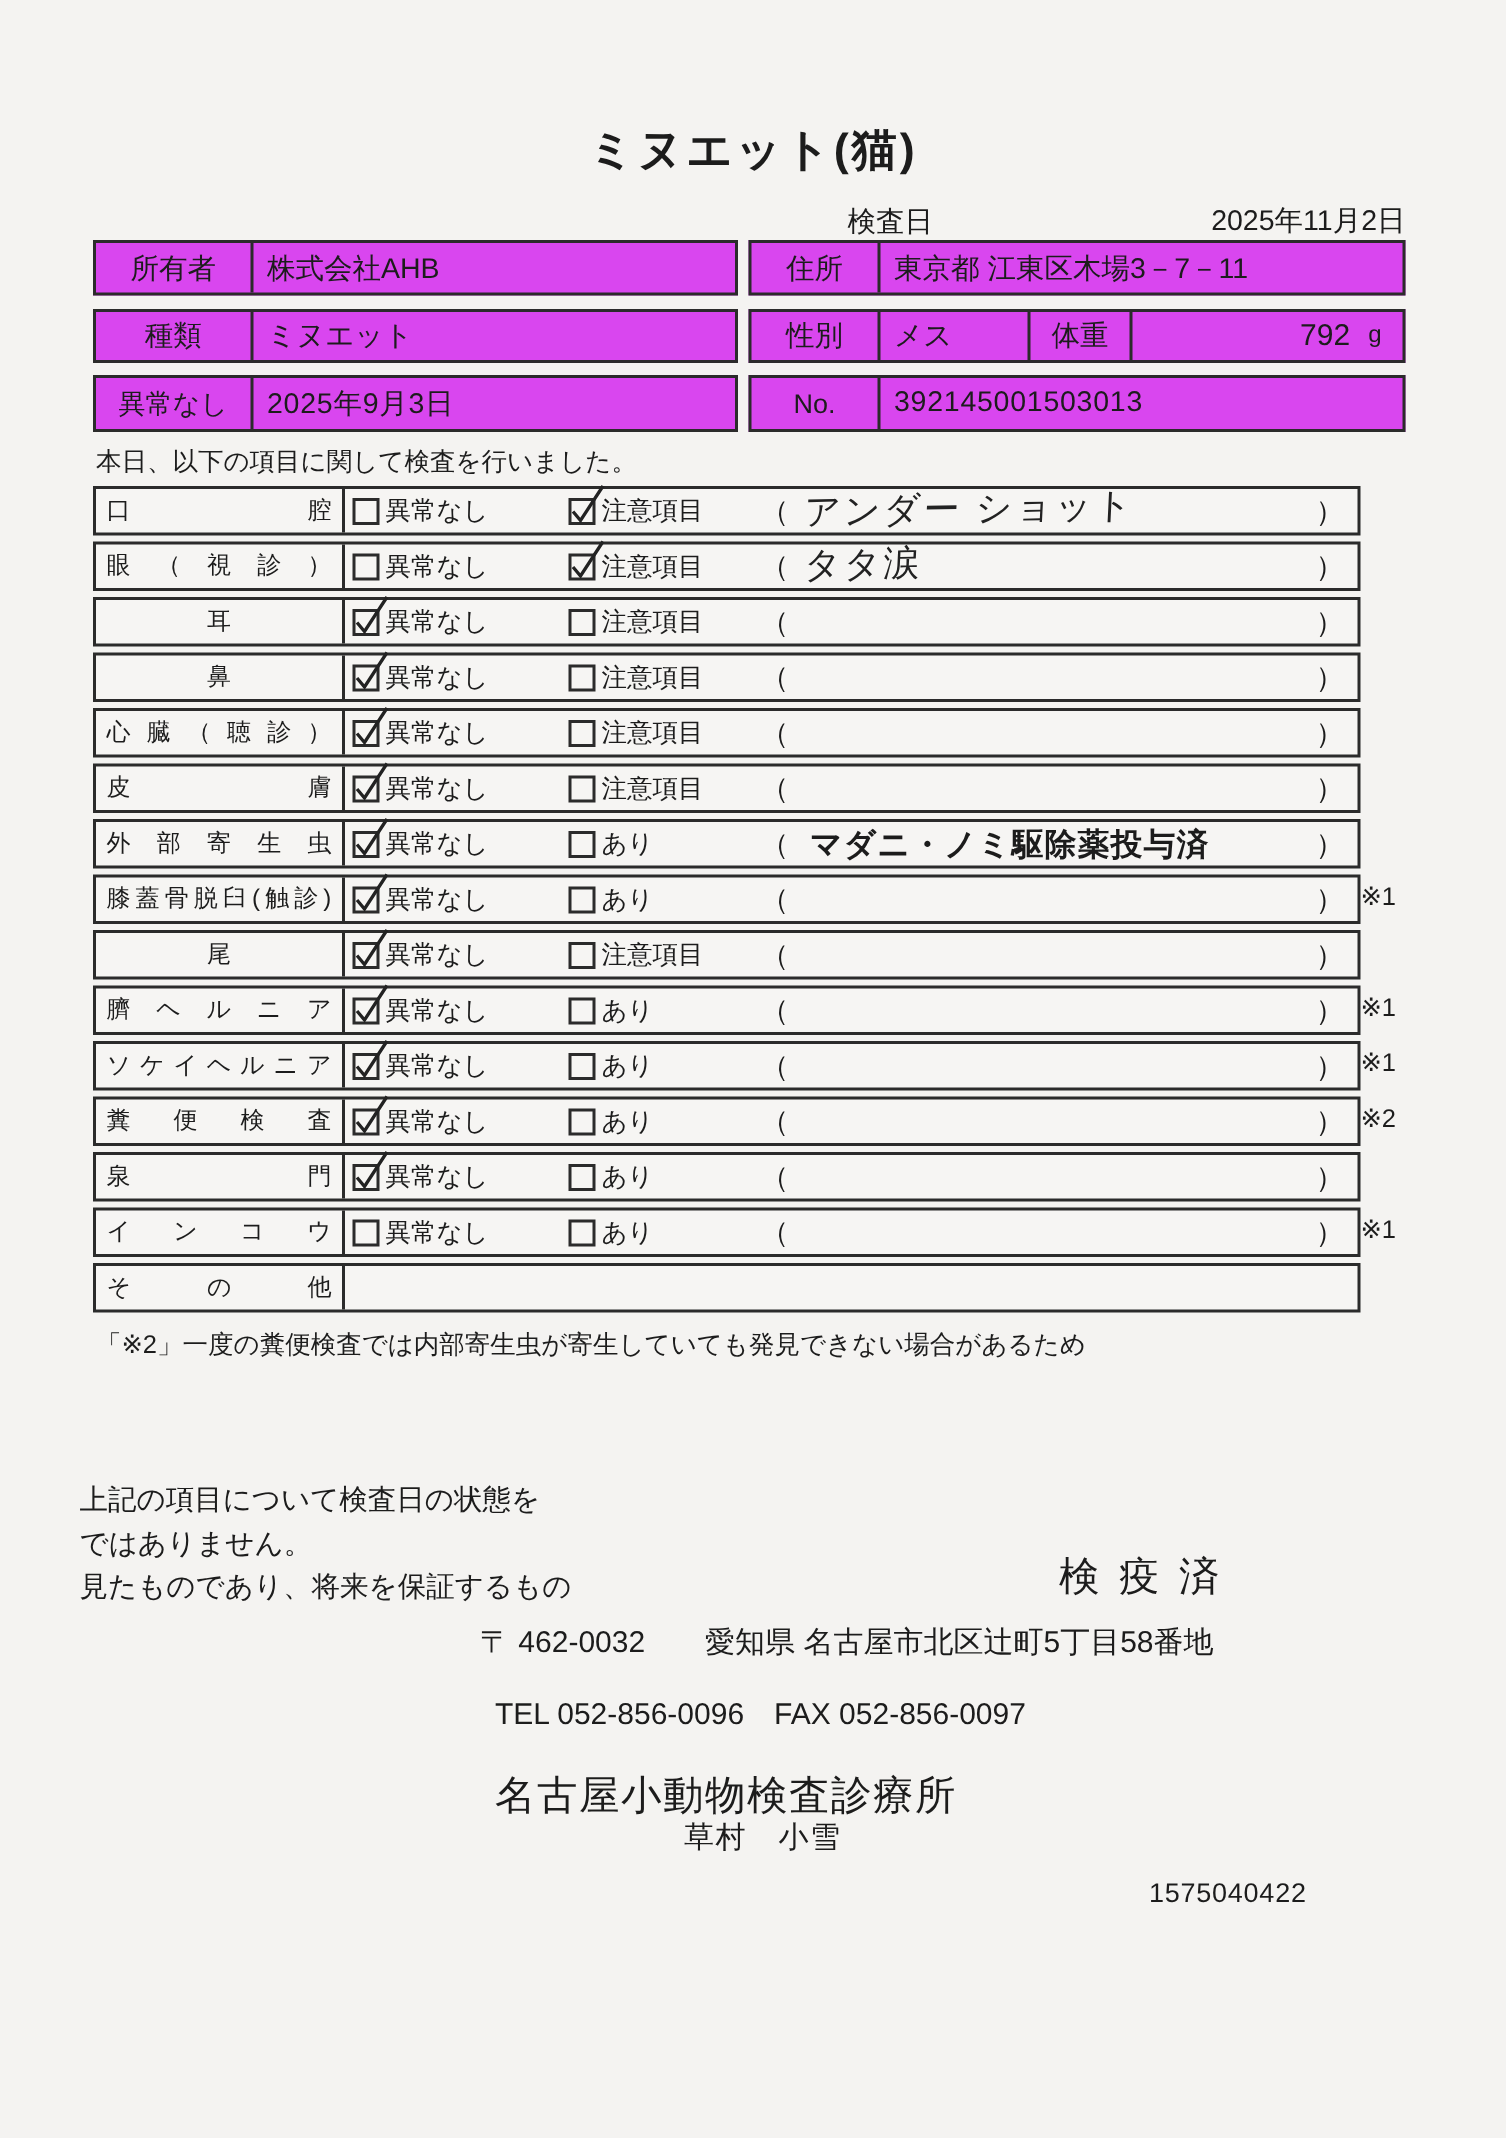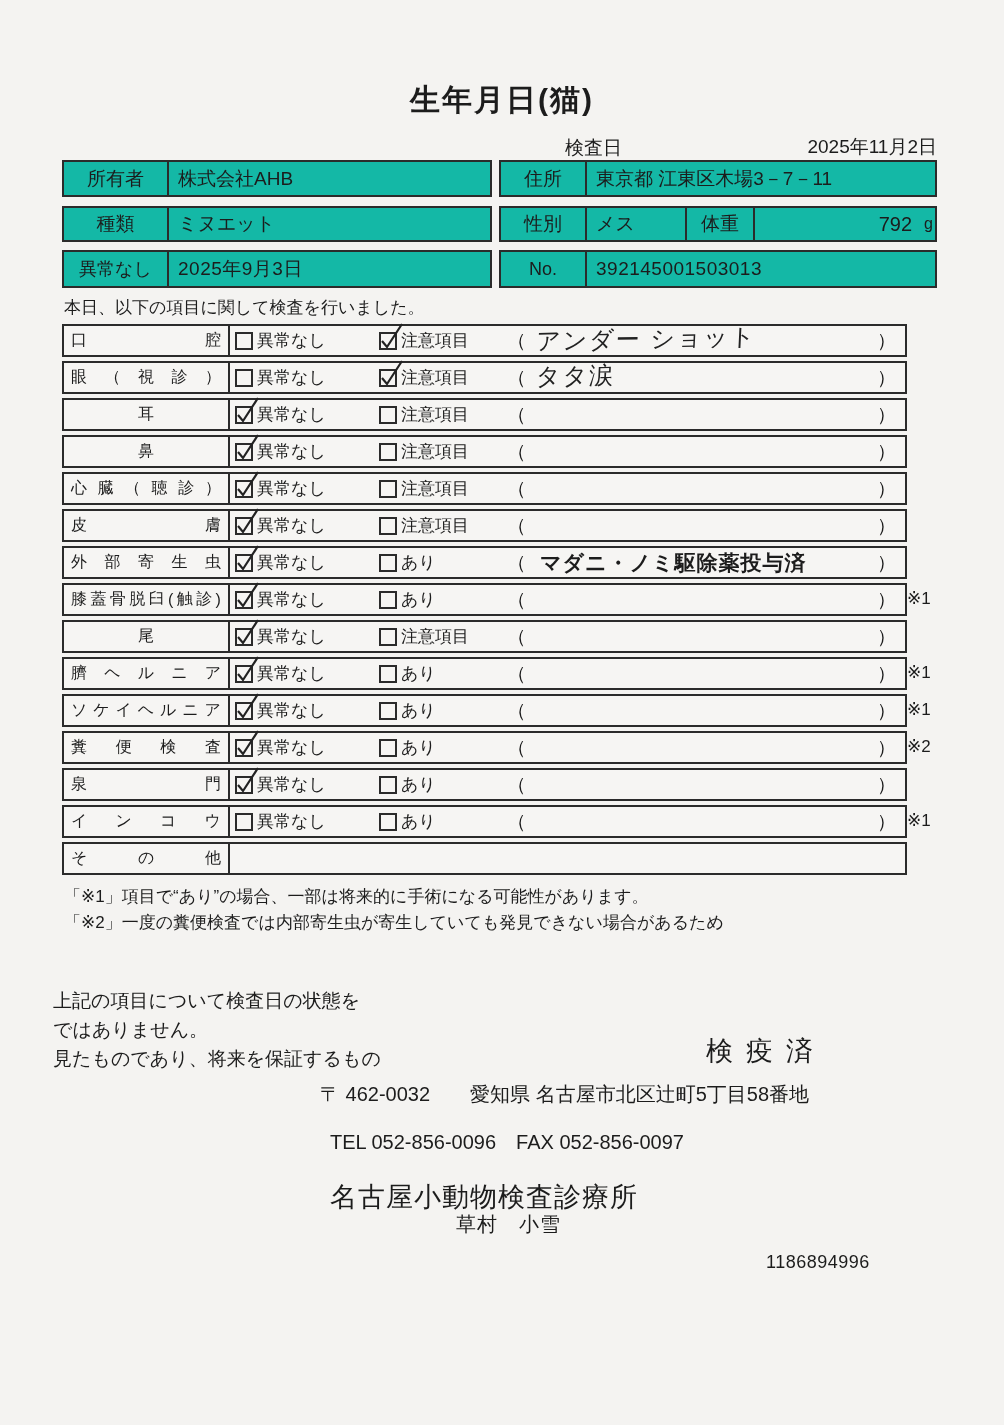--- a/index.html
+++ b/index.html
@@ -11,37 +11,37 @@
     overflow:hidden;
   }
   .bd{border:2px solid #2b2b2b;box-sizing:border-box;}
   
   .title{position:absolute;top:80px;left:0;width:100%;text-align:center;
          font-size:30px;font-weight:700;letter-spacing:2px;}
   .insp-label{position:absolute;top:135px;left:565px;font-size:19px;}
   .insp-value{position:absolute;top:134px;right:67px;font-size:19px;}
   
   .hrow{position:absolute;left:62px;width:875px;display:flex;gap:7px;}
-  .hbox{display:flex;background:#14b8a6;}
+  .hbox{display:flex;background:#d946ef;}
   .hbox .lab{border-right:2px solid #2b2b2b;display:flex;align-items:center;
              justify-content:center;font-size:19px;flex:none;}
   .hbox .val{display:flex;align-items:center;padding-left:9px;font-size:19px;flex:1;min-width:0;}
   .owner-row{top:160px;height:37px;}
   .kind-row{top:206px;height:36px;}
   .birth-row{top:250px;height:38px;}
   .box-l{width:430px;}
   .box-r{flex:1;}
   .w104{width:103px;}
   .w84{width:84px;}
   .cell-mid{width:100px;border-right:2px solid #2b2b2b;display:flex;align-items:center;
             padding-left:9px;font-size:19px;box-sizing:border-box;}
   .cell-wlab{width:68px;border-right:2px solid #2b2b2b;display:flex;align-items:center;
              justify-content:center;font-size:19px;box-sizing:border-box;}
   .weight-val{flex:1;display:flex;align-items:center;justify-content:flex-end;
-              font-size:20px;padding-right:2px;}
+              font-size:20px;padding-right:14px;}
   .weight-val .unit{font-size:16px;margin-left:12px;}
   .small-val{font-size:15px;border-radius:15px;}
   .num-val{font-size:21px;letter-spacing:0.5px;}
   
   .intro{position:absolute;top:296px;left:64px;font-size:17px;font-weight:500;}
   
   .exam{position:absolute;top:324px;left:62px;width:845px;}
   .exam-row{height:33px;margin-bottom:4px;border:2px solid #2b2b2b;box-sizing:border-box;
             display:flex;position:relative;background:#f6f5f3;}
   .exam-label{width:166px;border-right:2px solid #2b2b2b;box-sizing:border-box;
@@ -75,21 +75,21 @@
   .telfax{position:absolute;top:1129px;left:330px;font-size:20px;white-space:pre;}
   .clinic{position:absolute;top:1179px;left:330px;font-size:27px;letter-spacing:1px;font-weight:500;}
   .examiner{position:absolute;top:1211px;left:456px;font-size:20px;letter-spacing:1px;}
   .serial{position:absolute;top:1252px;left:766px;font-size:18px;letter-spacing:0.5px;}
 </style>
 </head>
 <body>
 
 <div class="page">
 
-  <div class="title">生年月日(猫)</div>
+  <div class="title">ミヌエット(猫)</div>
 
   <div class="insp-label">検査日</div>
   <div class="insp-value">2025年11月2日</div>
 
   <div class="hrow owner-row">
     <div class="hbox bd box-l">
       <div class="lab w104">所有者</div>
       <div class="val">株式会社AHB</div>
     </div>
     <div class="hbox bd box-r">
@@ -506,30 +506,29 @@
           <span>そ</span>
           <span>の</span>
           <span>他</span>
         </div>
       <div class="exam-content"></div>
     </div>
 
   </div>
 
   <div class="footnotes">
-    <div>「※1」項目で“あり”の場合、一部は将来的に手術になる可能性があります。</div>
     <div>「※2」一度の糞便検査では内部寄生虫が寄生していても発見できない場合があるため</div>
   </div>
 
   <div class="disclaimer">
     <div>上記の項目について検査日の状態を</div>
     <div>ではありません。</div>
     <div>見たものであり、将来を保証するもの</div>
   </div>
 
   <div class="stamp">検疫済</div>
   <div class="addr">〒 462-0032　　愛知県 名古屋市北区辻町5丁目58番地</div>
   <div class="telfax">TEL 052-856-0096　FAX 052-856-0097</div>
   <div class="clinic">名古屋小動物検査診療所</div>
   <div class="examiner">草村　小雪</div>
-  <div class="serial">1186894996</div>
+  <div class="serial">1575040422</div>
 
 </div>
 
 </body></html>

